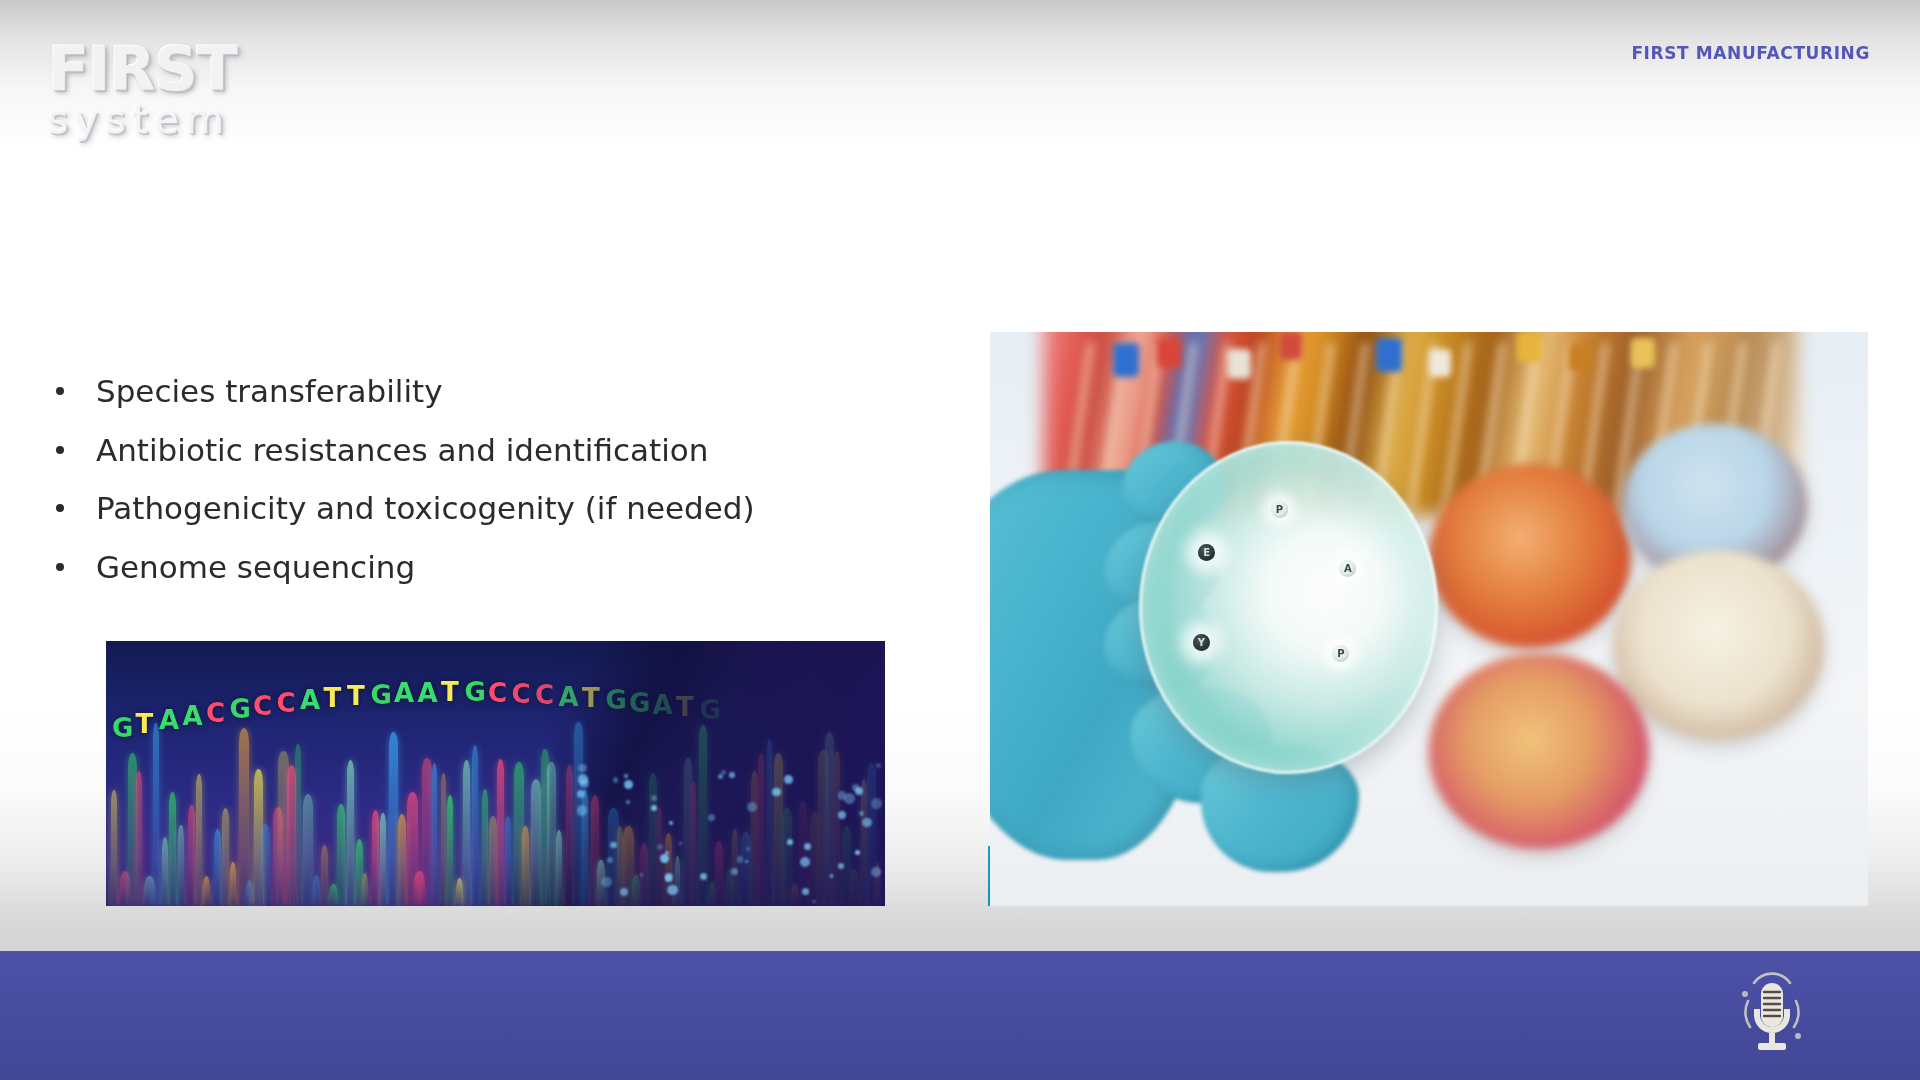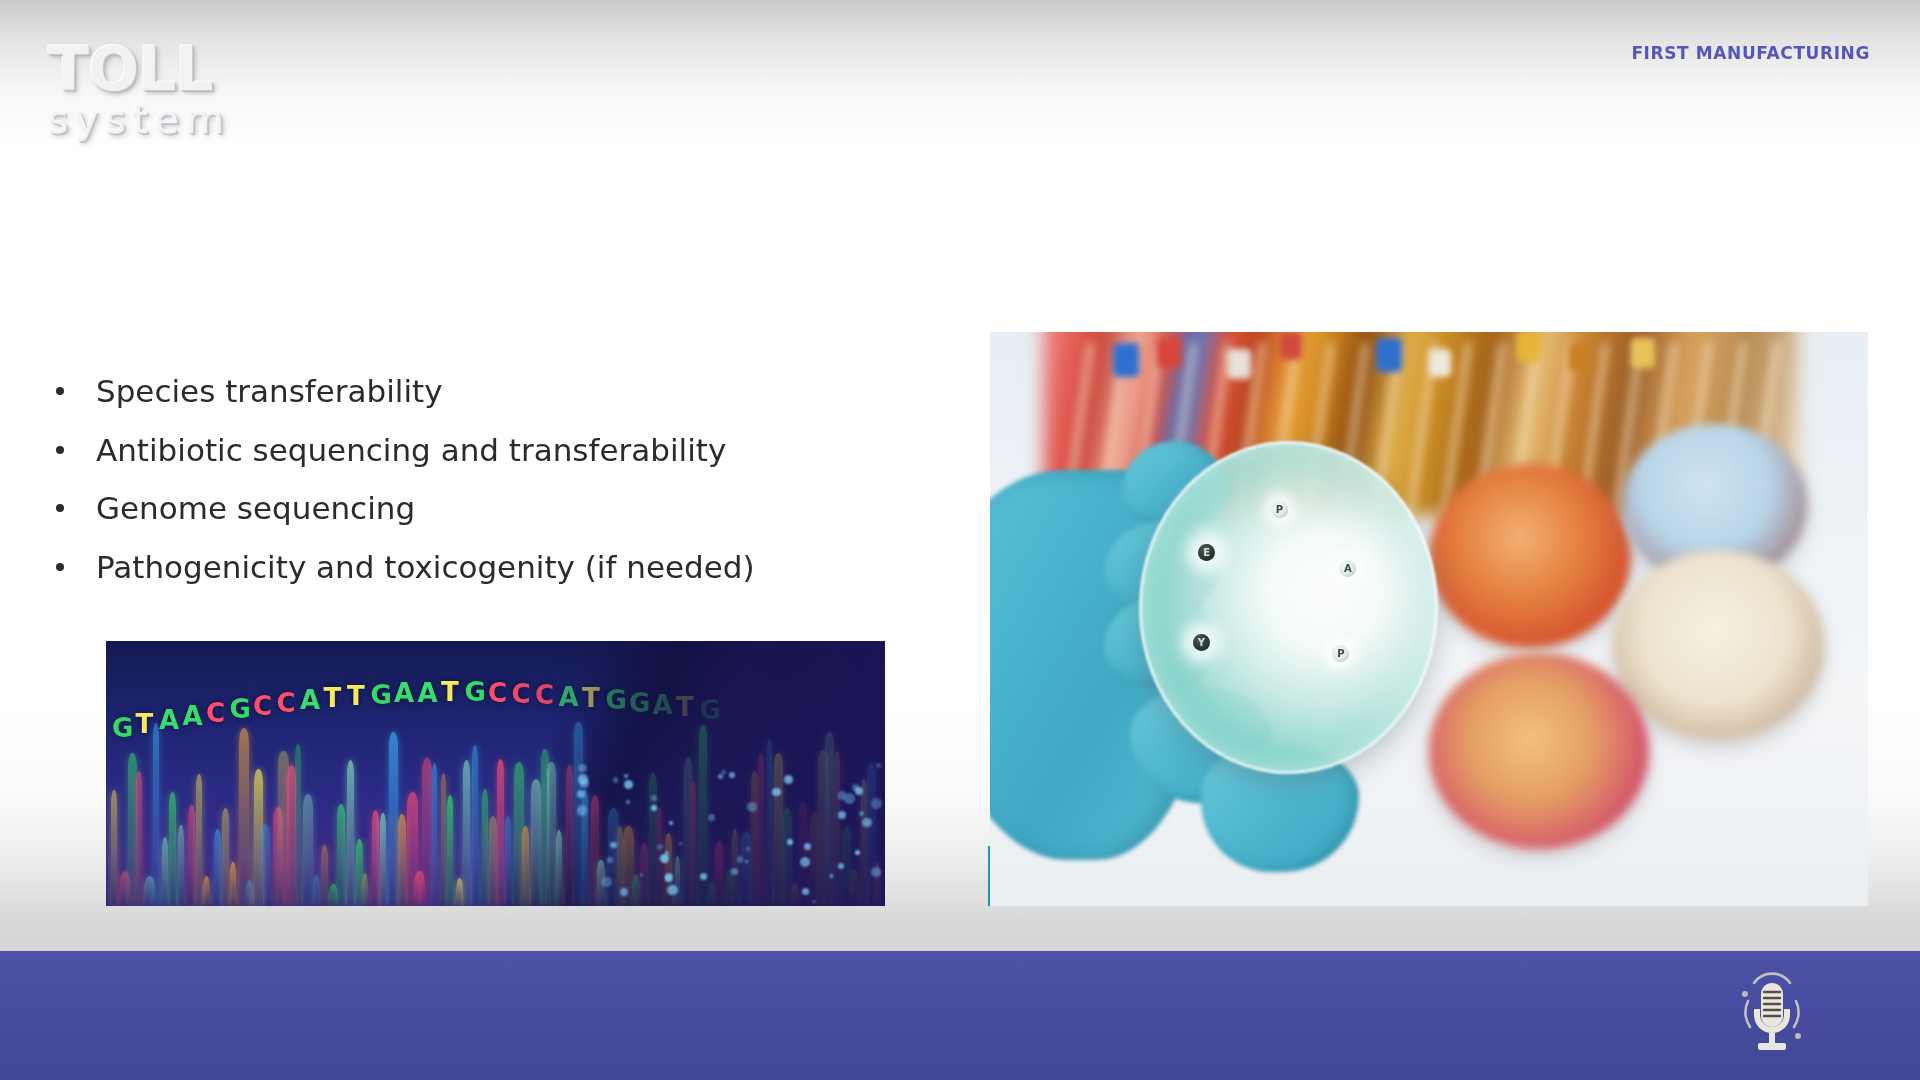--- a/index.html
+++ b/index.html
@@ -343,43 +343,43 @@
     height: 60px;
     background: linear-gradient(135deg, #1a9ec4 0%, #1790b8 60%, #1183ab 100%);
   }
 </style>
 </head>
 <body>
 
 <div id="slide">
 
   <div id="logo">
-    <div class="logo-main">TOLL</div>
+    <div class="logo-main">FIRST</div>
     <div class="logo-sub">system</div>
   </div>
 
   <div id="section-tag">FIRST MANUFACTURING</div>
 
 
   <ul id="bullet-list">
     <li>
       <span class="bullet-dot"></span>
       <span>Species transferability</span>
     </li>
     <li>
       <span class="bullet-dot"></span>
-      <span>Antibiotic sequencing and transferability</span>
+      <span>Antibiotic resistances and identification</span>
+    </li>
+    <li>
+      <span class="bullet-dot"></span>
+      <span>Pathogenicity and toxicogenity (if needed)</span>
     </li>
     <li>
       <span class="bullet-dot"></span>
       <span>Genome sequencing</span>
-    </li>
-    <li>
-      <span class="bullet-dot"></span>
-      <span>Pathogenicity and toxicogenity (if needed)</span>
     </li>
   </ul>
 
   <div id="dna-figure">
     <div class="dna-bg"></div>
     <div id="dna-peaks">
         <div class="peak" style="left: 5.47124px; height: 116.213px; width: 5.7px; background: linear-gradient(to top, rgba(242, 225, 76, 0.133), rgba(242, 225, 76, 0.8)); box-shadow: rgba(242, 225, 76, 0.6) 0px 0px 7px; opacity: 0.67;"></div>
         <div class="peak" style="left: 13.9191px; height: 35.1977px; width: 10.3px; background: linear-gradient(to top, rgba(255, 77, 122, 0.133), rgba(255, 77, 122, 0.8)); box-shadow: rgba(255, 77, 122, 0.6) 0px 0px 7px; opacity: 0.66;"></div>
         <div class="peak" style="left: 21.6533px; height: 153.251px; width: 8.9px; background: linear-gradient(to top, rgba(55, 216, 106, 0.133), rgba(55, 216, 106, 0.8)); box-shadow: rgba(55, 216, 106, 0.6) 0px 0px 7px; opacity: 0.7;"></div>
         <div class="peak" style="left: 29.9052px; height: 134.89px; width: 5.9px; background: linear-gradient(to top, rgba(255, 77, 122, 0.133), rgba(255, 77, 122, 0.8)); box-shadow: rgba(255, 77, 122, 0.6) 0px 0px 7px; opacity: 0.69;"></div>

